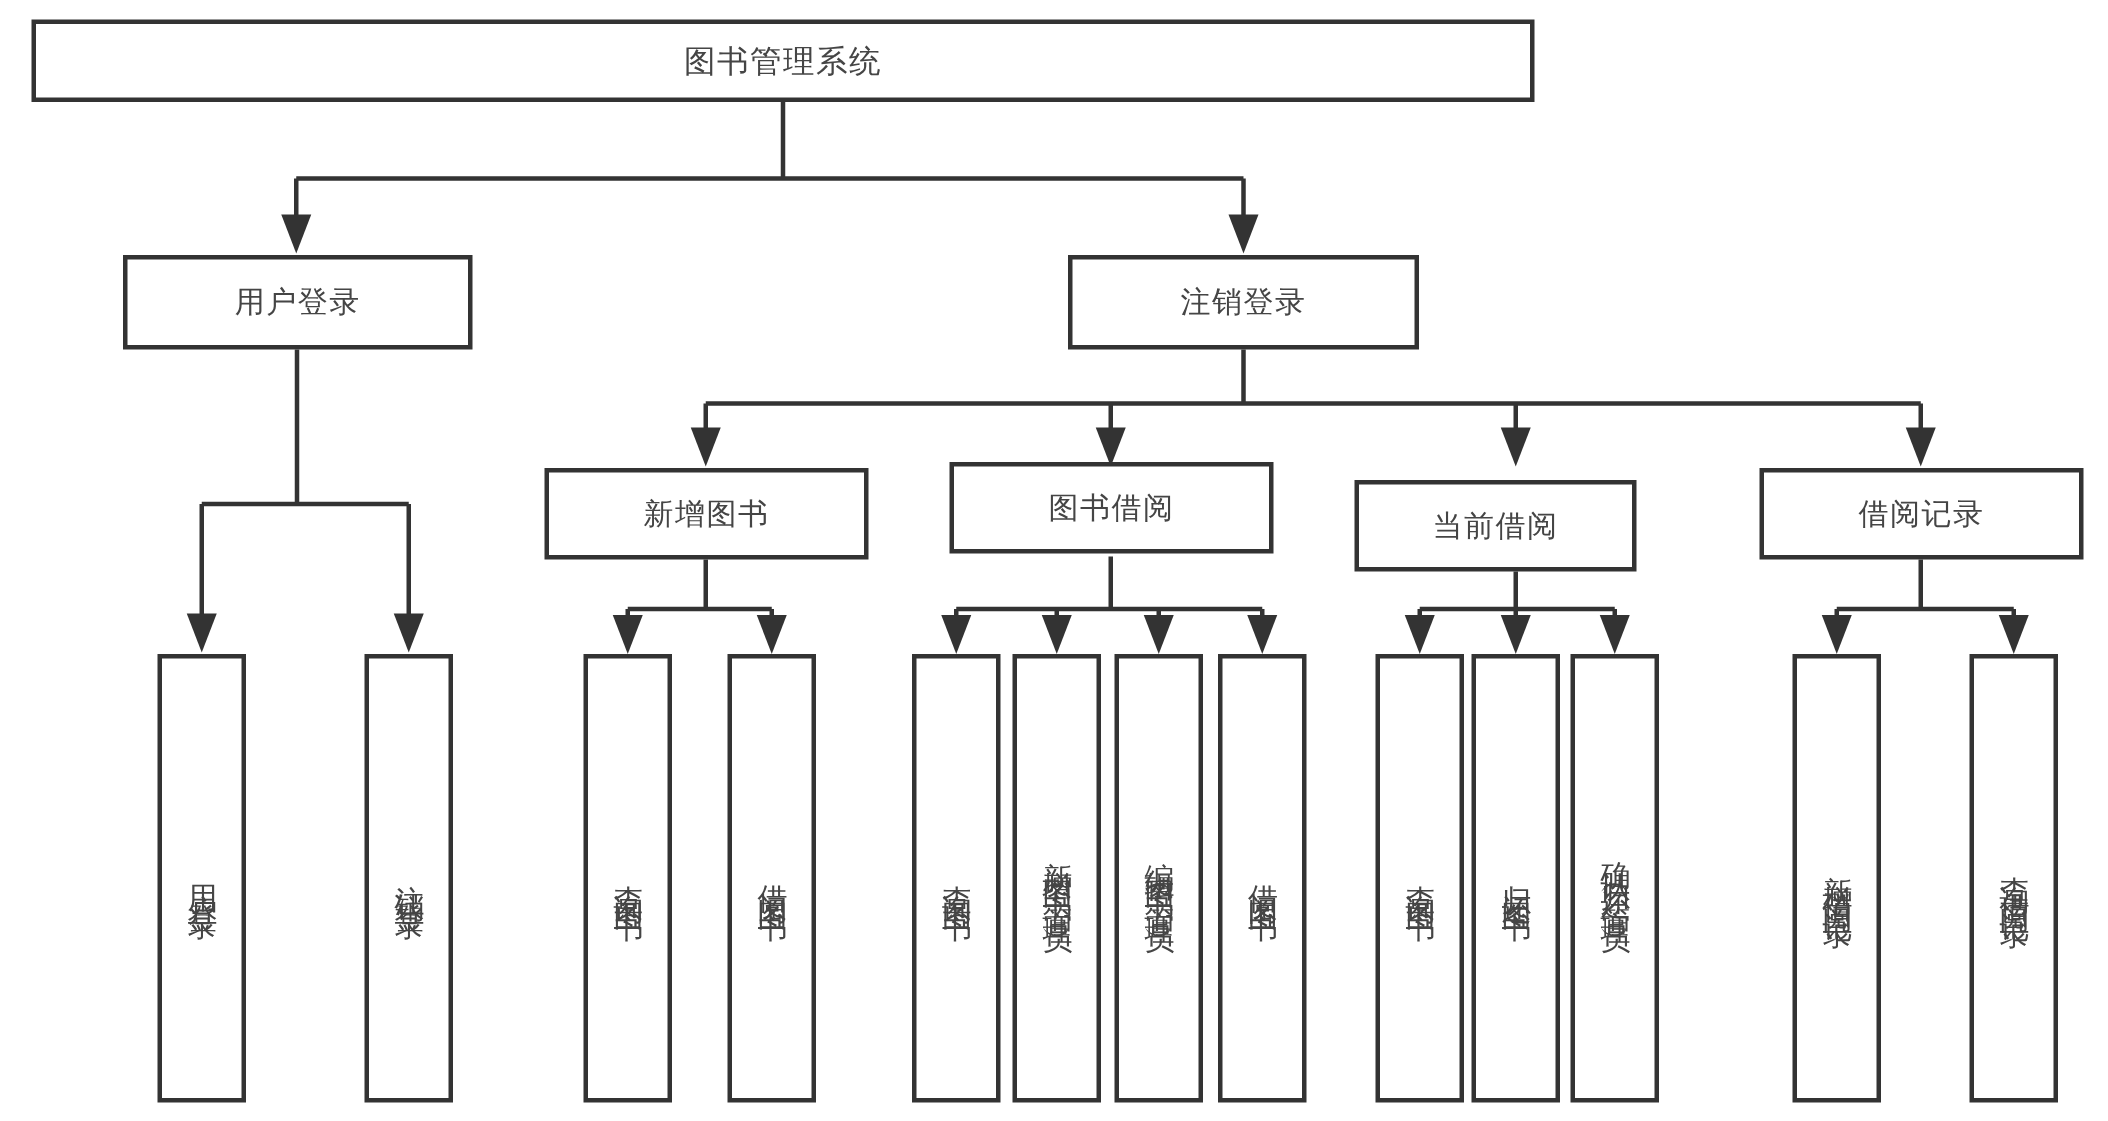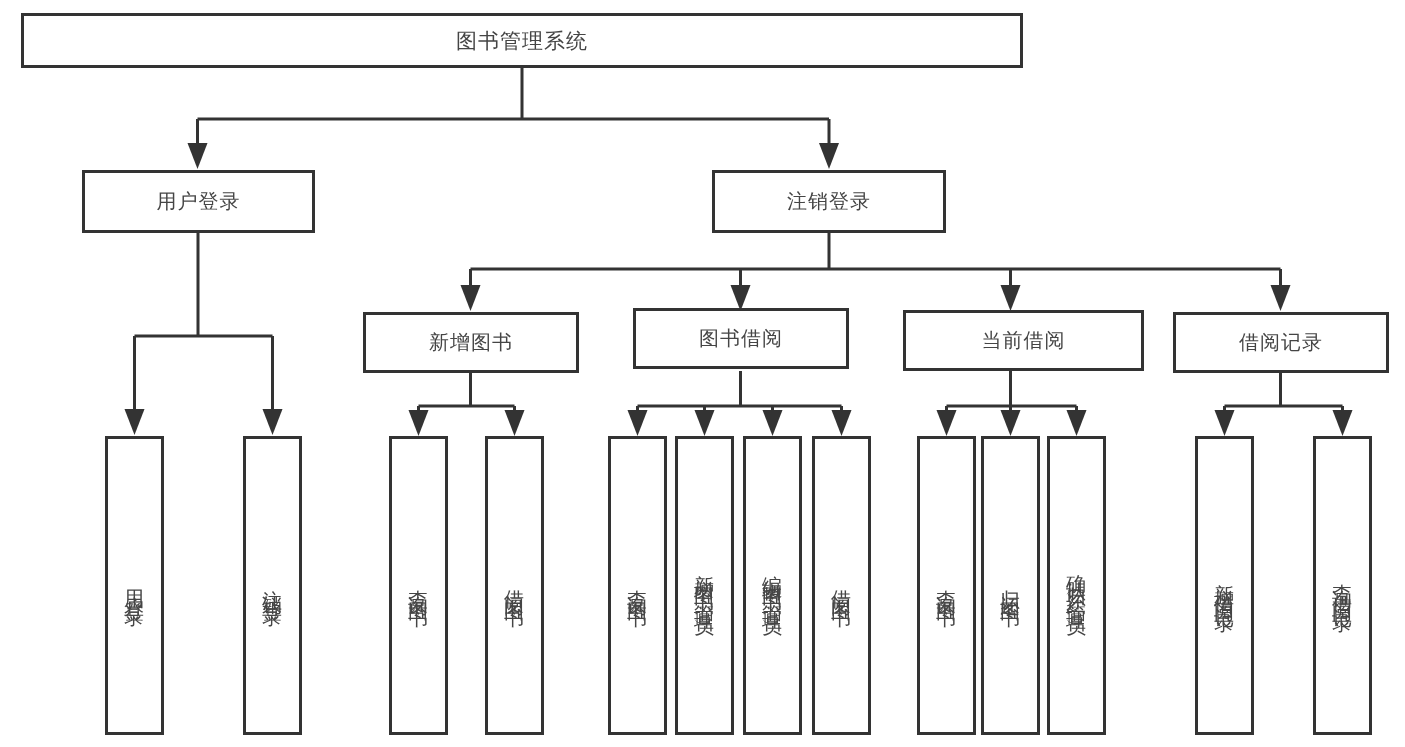--- a/index.html
+++ b/index.html
@@ -118,21 +118,21 @@
     </g>
   </svg>
 
   <div class="box root" style="left:21px; top:13px; width:1002px; height:55px;">图书管理系统</div>
 
   <div class="box node" style="left:82px; top:170px; width:233px; height:63px;">用户登录</div>
   <div class="box node" style="left:712px; top:170px; width:234px; height:63px;">注销登录</div>
 
   <div class="box node" style="left:363px; top:312px; width:216px; height:61px;">新增图书</div>
   <div class="box node" style="left:633px; top:308px; width:216px; height:61px;">图书借阅</div>
-  <div class="box node" style="left:903px; top:310px; width:241px; height:61px;">当前借阅</div>
+  <div class="box node" style="left:903px; top:320px; width:188px; height:61px;">当前借阅</div>
   <div class="box node" style="left:1173px; top:312px; width:216px; height:61px;">借阅记录</div>
 
   <div class="box leaf" style="left:105px; top:436px; width:59px; height:299px;">
     <span class="vtext">用户登录</span>
   </div>
   <div class="box leaf" style="left:243px; top:436px; width:59px; height:299px;">
     <span class="vtext">注销登录</span>
   </div>
 
   <div class="box leaf" style="left:389px; top:436px; width:59px; height:299px;">

